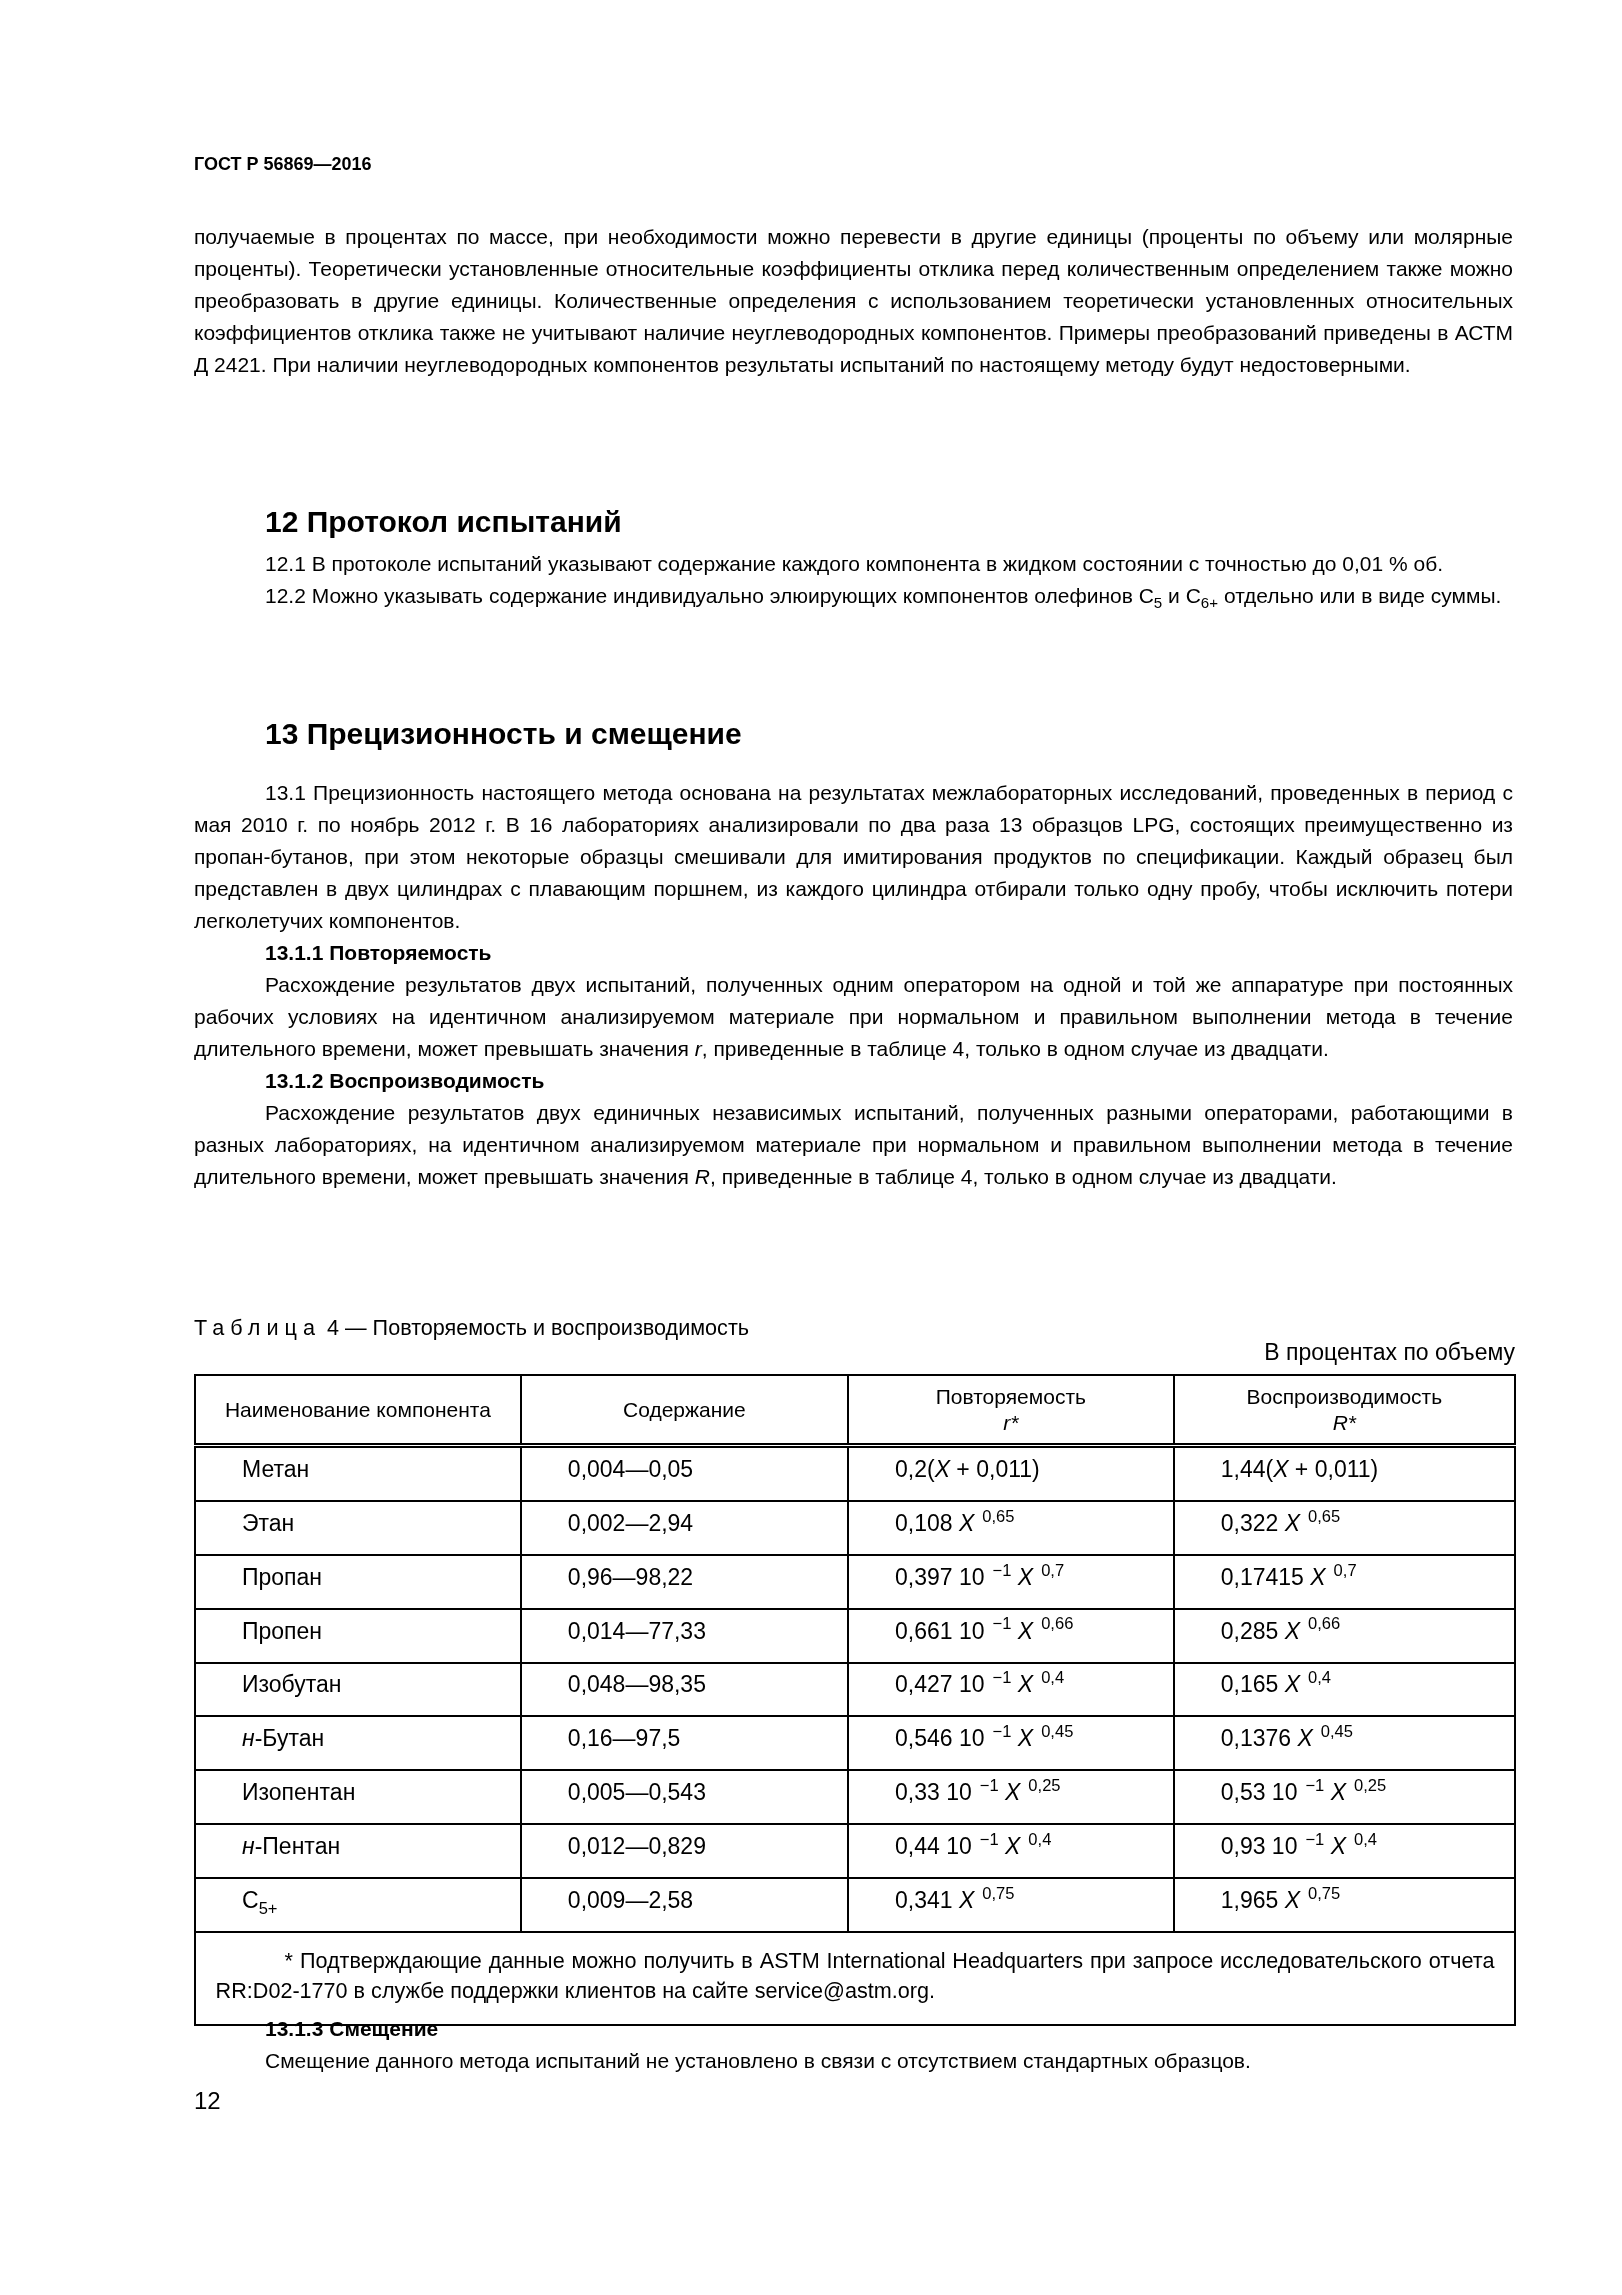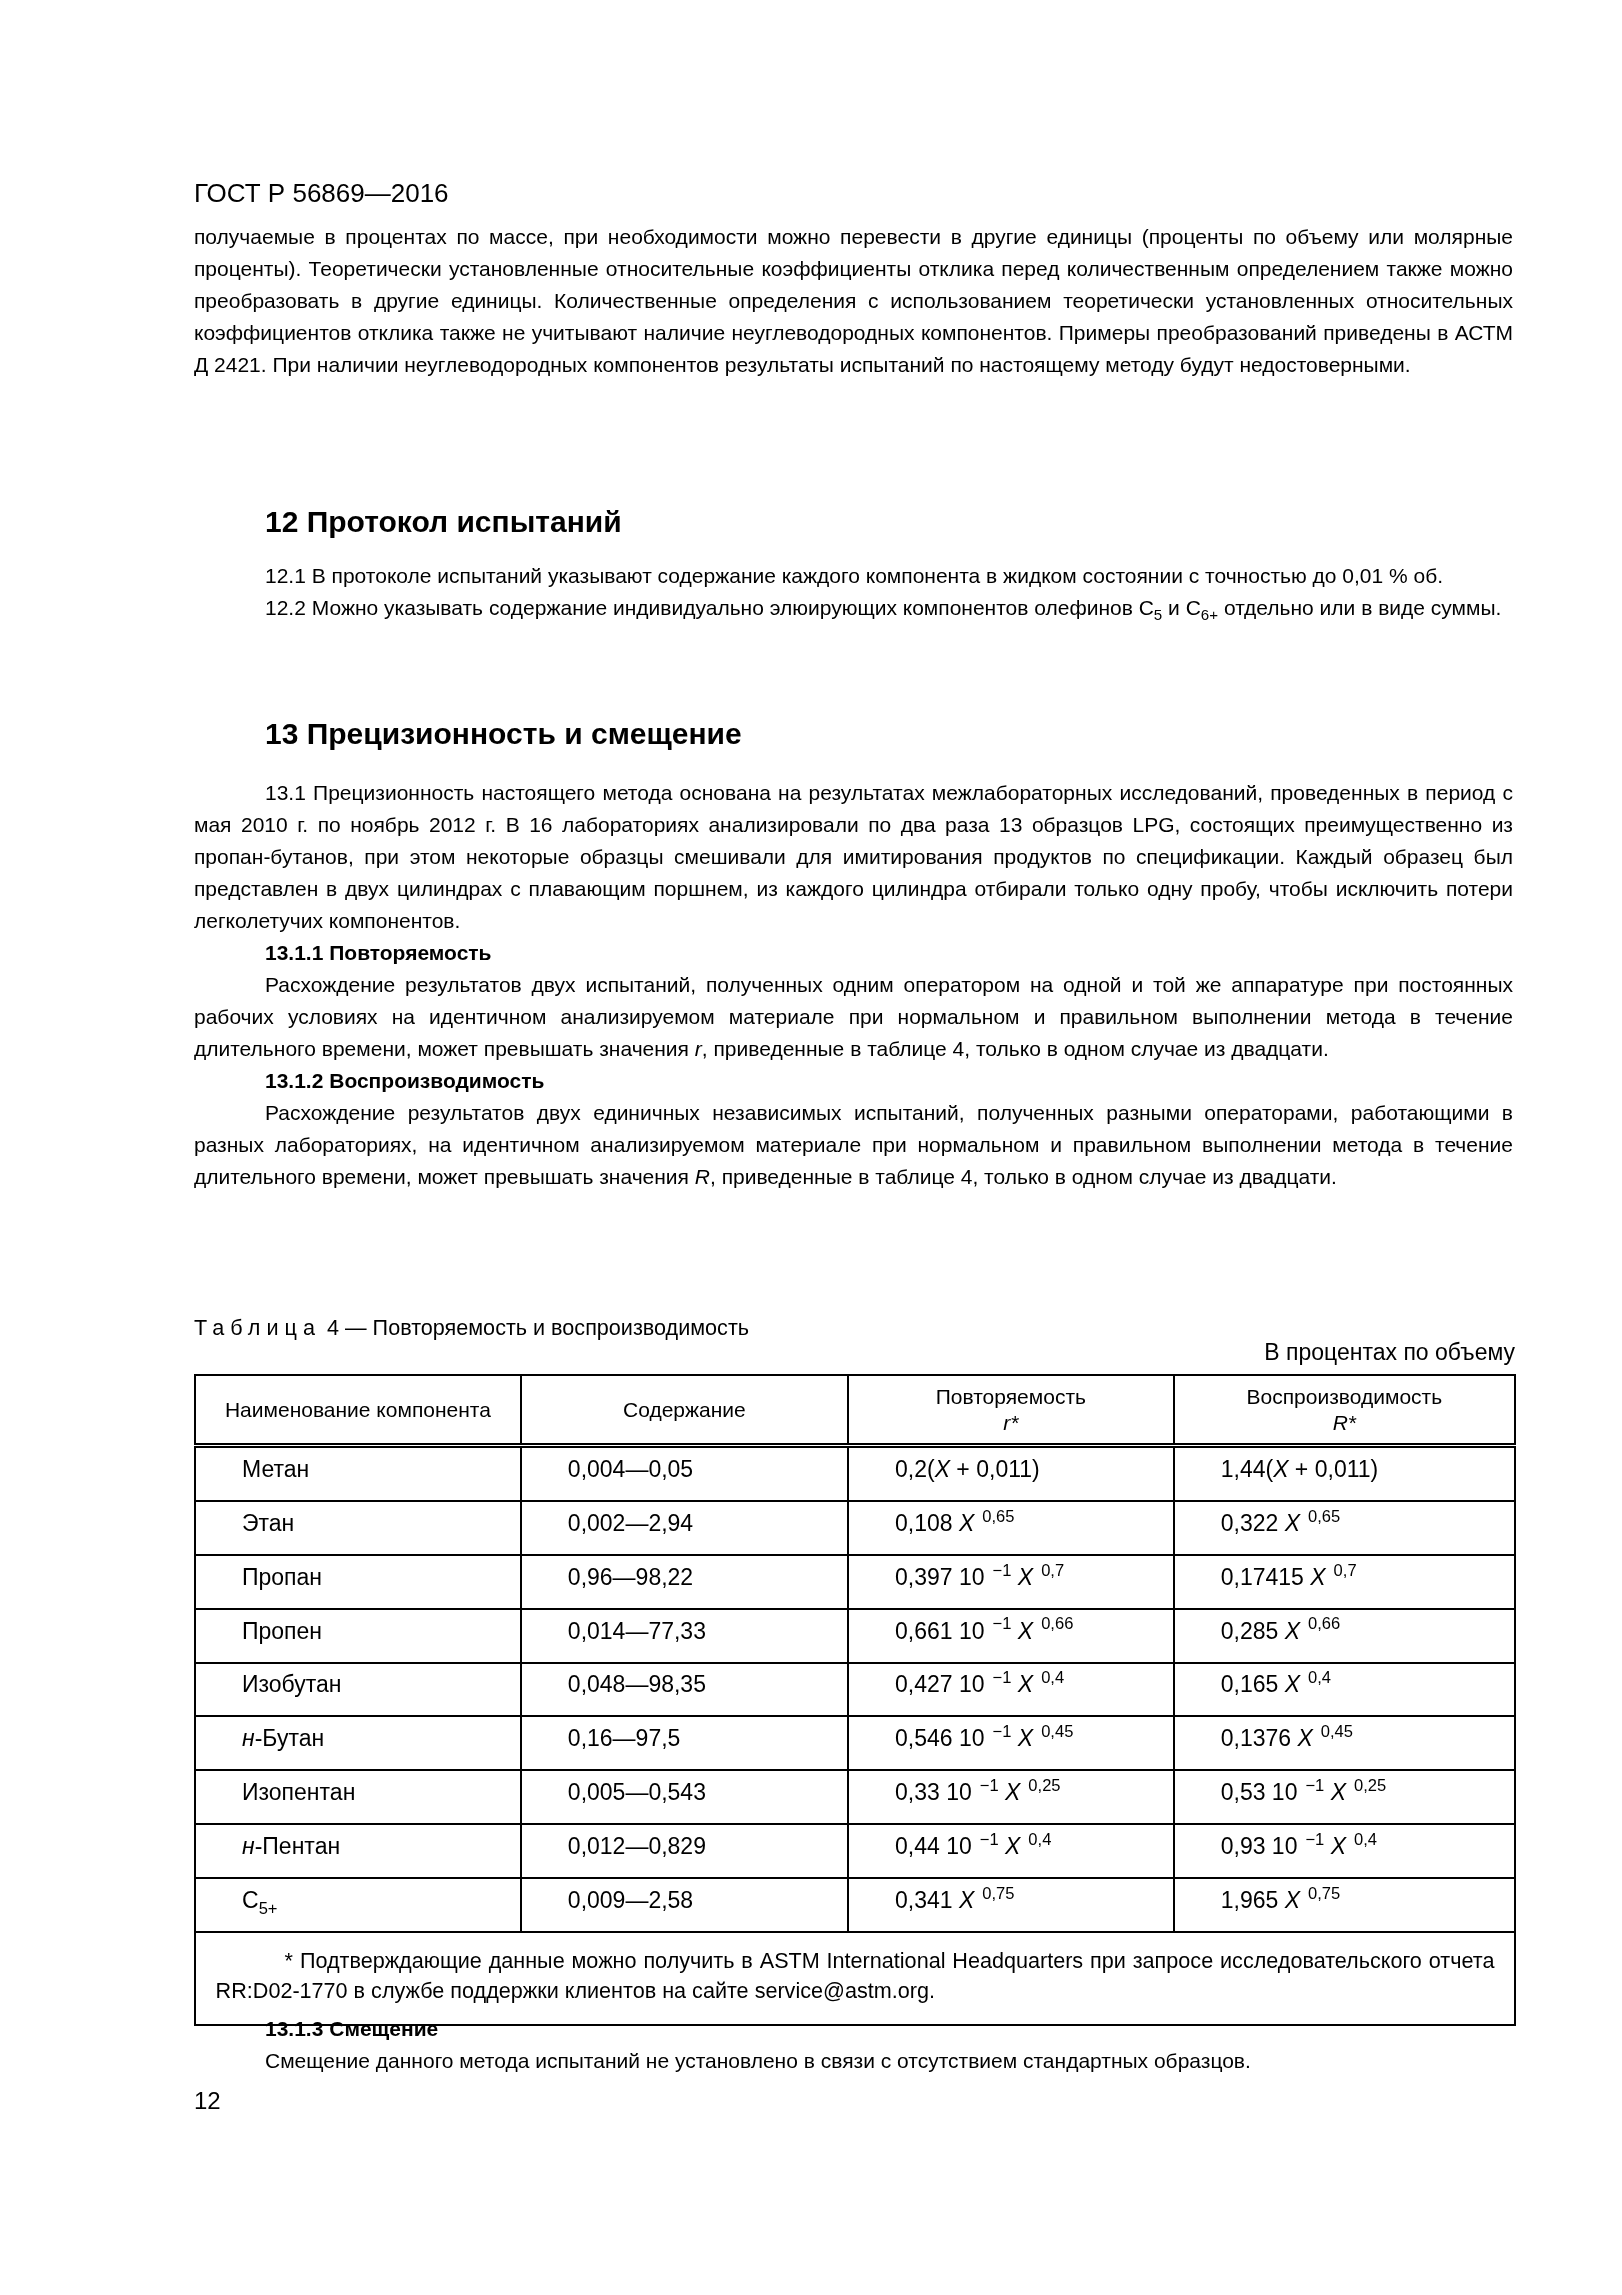--- a/index.html
+++ b/index.html
@@ -1,19 +1,19 @@
 <!DOCTYPE html>
 <html style="font-size:10.5px"><head>
   <meta charset="utf-8">
   <style>
     html, body { margin: 0; padding: 0; background: #ffffff; }
     body { width: 1623px; height: 2295px; position: relative; overflow: hidden;
            font-family: "Liberation Sans", sans-serif; color: #000; }
     .abs { position: absolute; }
-    .doc-code { left: 194px; top: 154px; font-size: 26px; font-weight: normal; margin-top: 24px; }
+    .doc-code { left: 194px; top: 154px; font-size: 18px; font-weight: bold; }
     .para { left: 194px; width: 1319px; font-size: 21px; line-height: 32px;
             text-align: justify; text-align-last: left; }
     .para p { margin: 0; }
     .indent { text-indent: 71px; }
     .heading { left: 265px; font-size: 30px; font-weight: bold; }
     .sub-heading { margin: 0; padding-left: 71px; font-weight: bold; }
     sub { font-size: 0.72em; vertical-align: -0.35em; line-height: 0; }
     sup { font-size: 0.72em; vertical-align: 0.55em; line-height: 0; margin-left: 8px; }
     .spaced { letter-spacing: 0.28em; }
     .caption { left: 194px; top: 1315px; font-size: 21.6px; }
@@ -36,21 +36,21 @@
 <body>
 
 <div class="abs doc-code">ГОСТ Р 56869—2016</div>
 
 <div class="abs para" style="top: 221px;">
   <p>получаемые в процентах по массе, при необходимости можно перевести в другие единицы (проценты по объему или молярные проценты). Теоретически установленные относительные коэффициенты отклика перед количественным определением также можно преобразовать в другие единицы. Количественные определения с использованием теоретически установленных относительных коэффициентов отклика также не учитывают наличие неуглеводородных компонентов. Примеры преобразований приведены в АСТМ Д 2421. При наличии неуглеводородных компонентов результаты испытаний по настоящему методу будут недостоверными.</p>
 </div>
 
 <div class="abs heading" style="top: 505px;">12 Протокол испытаний</div>
 
-<div class="abs para" style="top: 548px; margin-top: 12px;">
+<div class="abs para" style="top: 548px;">
   <p class="indent">12.1 В протоколе испытаний указывают содержание каждого компонента в жидком состоянии с точностью до 0,01 % об.</p>
   <p class="indent"><span>12.2 Можно указывать содержание индивидуально элюирующих компонентов олефинов C</span><sub>5</sub><span> и C</span><sub>6+</sub><span> отдельно или в виде суммы.</span></p>
 </div>
 
 <div class="abs heading" style="top: 717px;">13 Прецизионность и смещение</div>
 
 <div class="abs para" style="top: 777px;">
   <p class="indent">13.1 Прецизионность настоящего метода основана на результатах межлабораторных исследований, проведенных в период с мая 2010 г. по ноябрь 2012 г. В 16 лабораториях анализировали по два раза 13 образцов LPG, состоящих преимущественно из пропан-бутанов, при этом некоторые образцы смешивали для имитирования продуктов по спецификации. Каждый образец был представлен в двух цилиндрах с плавающим поршнем, из каждого цилиндра отбирали только одну пробу, чтобы исключить потери легколетучих компонентов.</p>
   <p class="sub-heading">13.1.1 Повторяемость</p>
   <p class="indent"><span>Расхождение результатов двух испытаний, полученных одним оператором на одной и той же аппаратуре при постоянных рабочих условиях на идентичном анализируемом материале при нормальном и правильном выполнении метода в течение длительного времени, может превышать значения </span><span class="it">r</span><span>, приведенные в таблице 4, только в одном случае из двадцати.</span></p>

